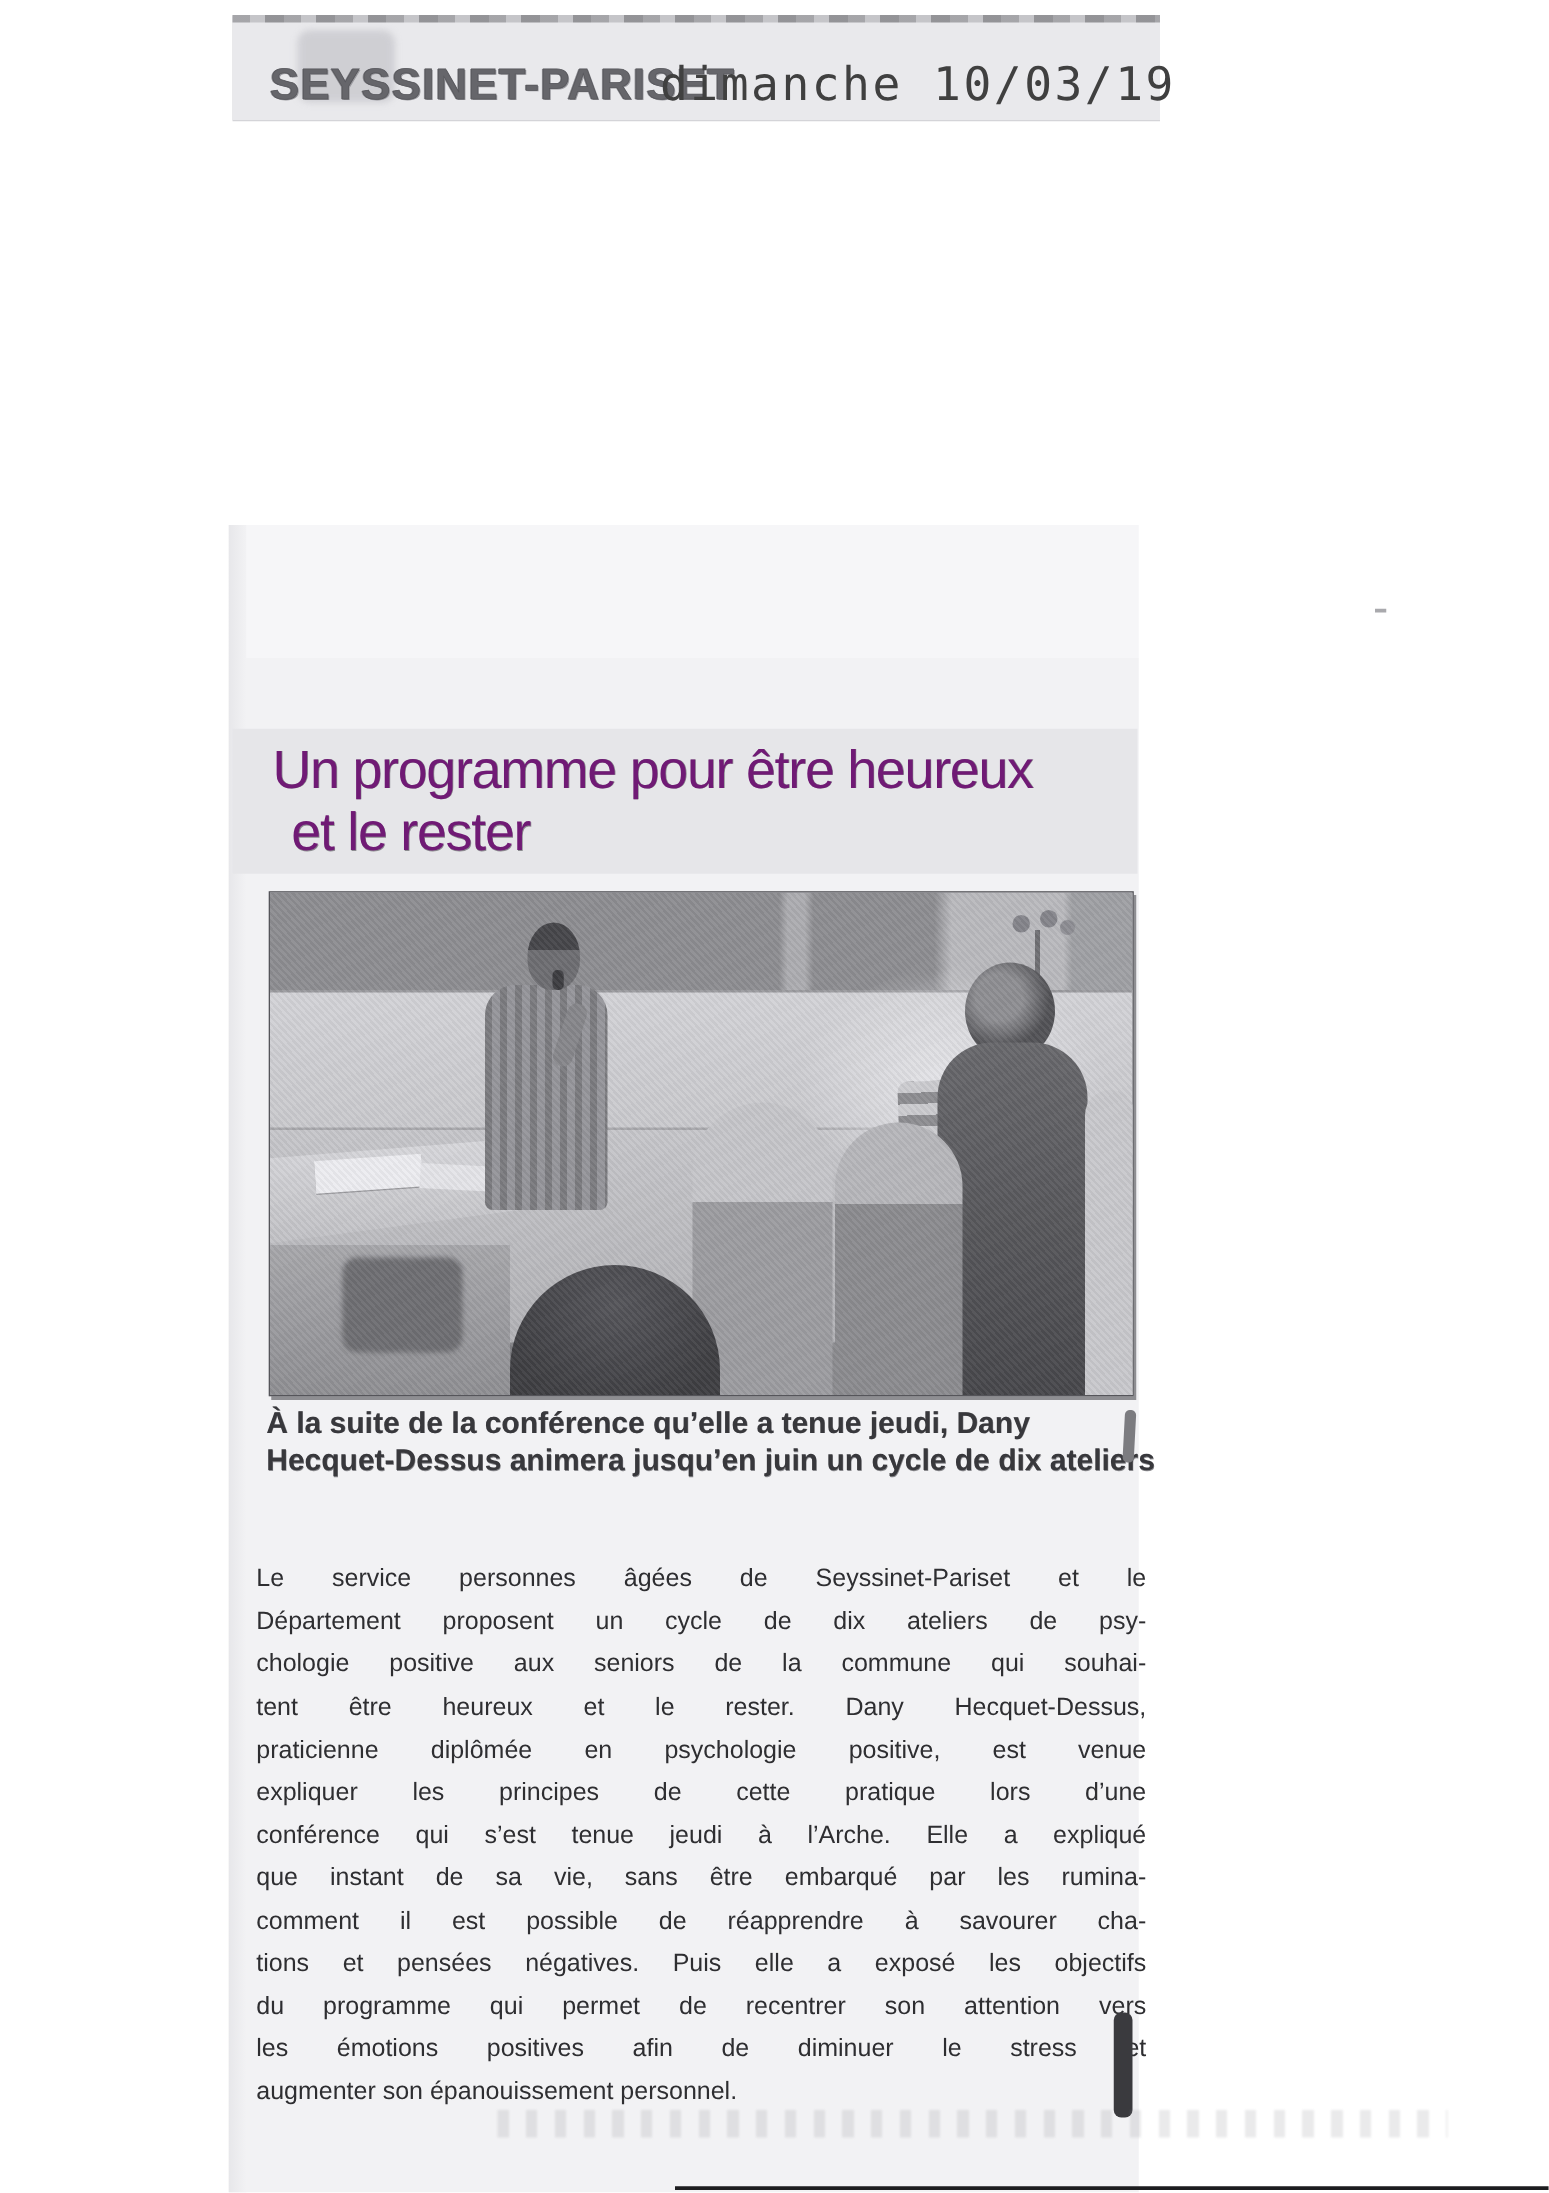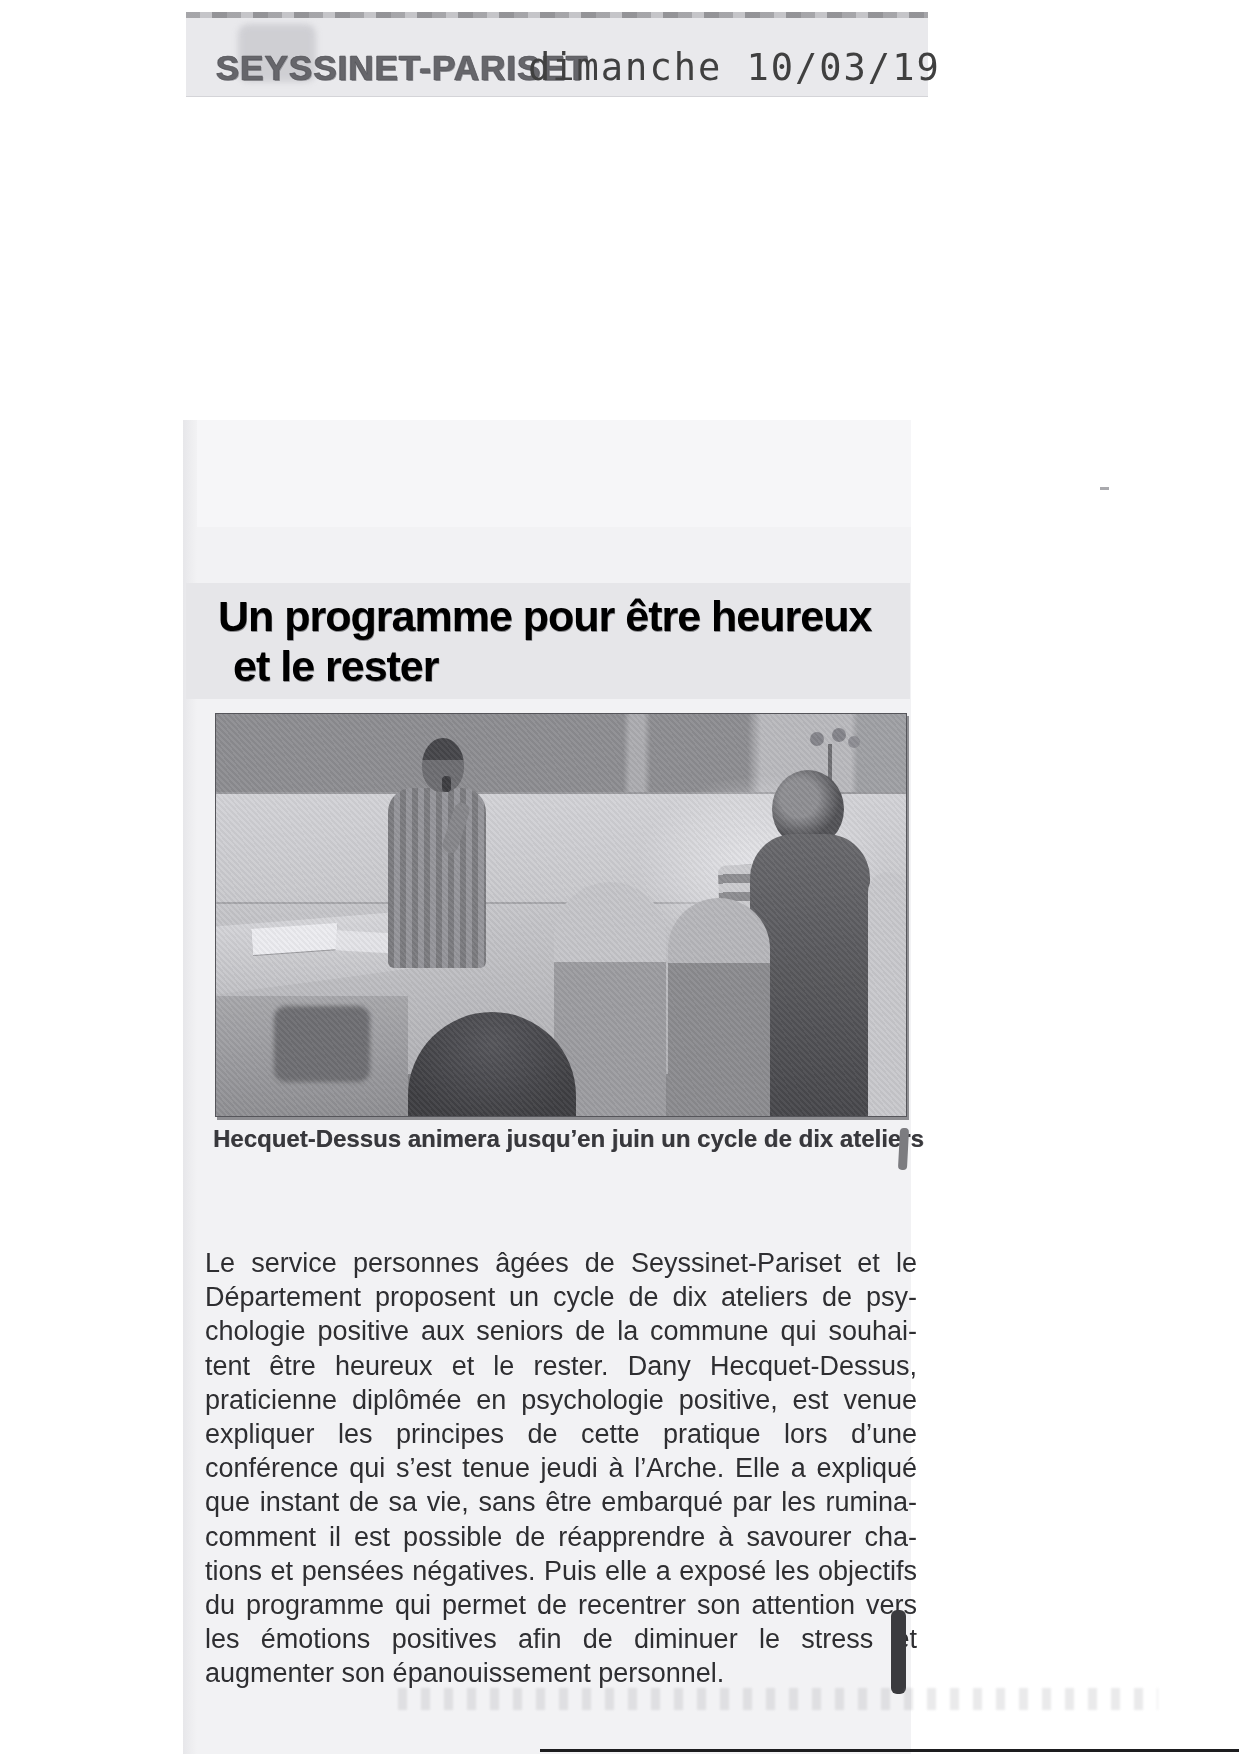--- a/index.html
+++ b/index.html
@@ -50,22 +50,22 @@
     left:183px;top:420px;width:14px;height:1334px;
     background:linear-gradient(90deg,#e7e7ea,#f2f2f4);
   }
 
   
   .title-band{
     left:186px;top:583px;width:724px;height:116px;
     background:#e6e6e9;
   }
   .title-line{
-    font-size:43px;font-weight:700;letter-spacing:-1px;
-    color:#000000;
+    font-size:43px;font-weight:400;letter-spacing:-1px;
+    color:#701a75;
     text-shadow:0.5px 0.5px 0 #8c8c90;
     white-space:nowrap;
   }
   .title-1{left:218px;top:592px;}
   .title-2{left:218px;top:642px;margin-left:15px;}
 
   
   .photo{
     left:215px;top:713px;width:690px;height:402px;
     background:#c3c3c7;overflow:hidden;
@@ -126,21 +126,21 @@
   
   .caption{left:213px;top:1124px;width:704px;}
   .caption-line{
     font-size:24px;font-weight:700;color:#38383c;line-height:30px;
     text-shadow:.4px .4px 0 #8a8a8e;white-space:nowrap;
   }
 
   
   .body-col{left:205px;top:1246px;width:712px;}
   .body-line{
-    font-size:27px;color:#2e2e31;line-height:34.2px;height:34.2px;
+    font-size:20px;color:#2e2e31;line-height:34.2px;height:34.2px;
     text-align:justify;text-align-last:justify;white-space:nowrap;
   }
   .body-line.last{text-align-last:left;}
 
   
   .mark-dash{left:1100px;top:487px;width:9px;height:3px;background:#a9a9ad;}
   .mark-ink-1{left:899px;top:1128px;width:9px;height:42px;border-radius:4px;background:#7c7c80;transform:rotate(3deg);}
   .mark-ink-2{left:891px;top:1610px;width:15px;height:84px;border-radius:6px;background:#3a3a3e;}
   .bottom-rule{left:540px;top:1749px;width:699px;height:3px;background:#1d1d1f;}
   .scan-speckle{left:398px;top:1688px;width:760px;height:22px;
@@ -190,20 +190,21 @@
   <div class="ph ph-person-d-head"></div>
   <div class="ph ph-person-d-body"></div>
   <div class="ph ph-head-b"></div>
   <div class="ph ph-head-c"></div>
   <div class="ph ph-head-a"></div>
   <div class="ph ph-person-e"></div>
   <div class="ph ph-grain"></div>
 </div>
 
 <div class="abs caption">
+  <div class="caption-line">À la suite de la conférence qu’elle a tenue jeudi, Dany</div>
   <div class="caption-line">Hecquet-Dessus animera jusqu’en juin un cycle de dix ateliers</div>
 </div>
 
 <div class="abs body-col">
   <div class="body-line">Le service personnes âgées de Seyssinet-Pariset et le</div>
   <div class="body-line">Département proposent un cycle de dix ateliers de psy-</div>
   <div class="body-line">chologie positive aux seniors de la commune qui souhai-</div>
   <div class="body-line">tent être heureux et le rester. Dany Hecquet-Dessus,</div>
   <div class="body-line">praticienne diplômée en psychologie positive, est venue</div>
   <div class="body-line">expliquer les principes de cette pratique lors d’une</div>

